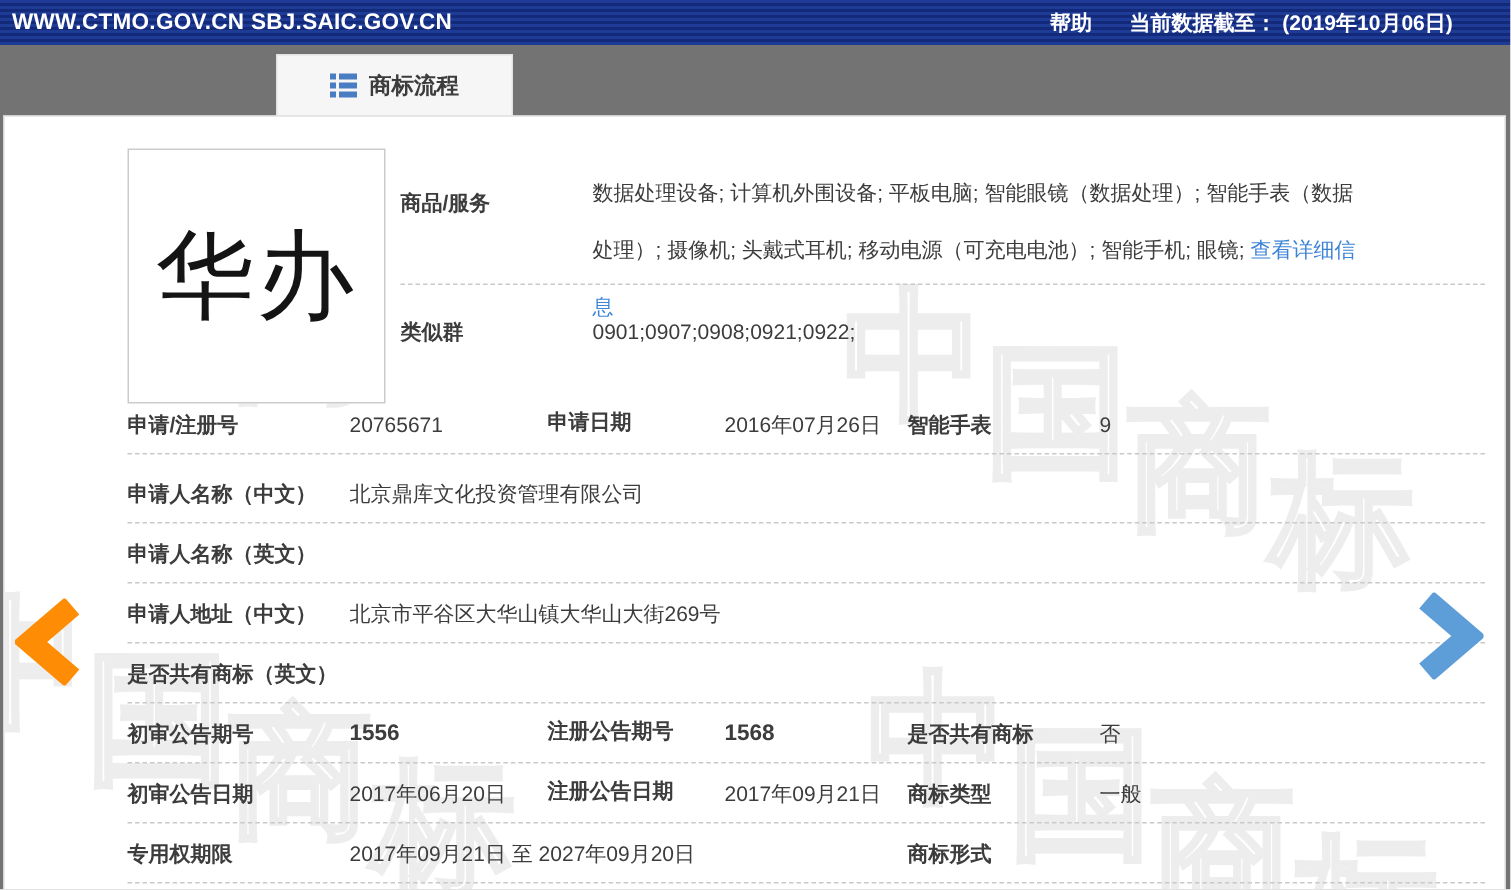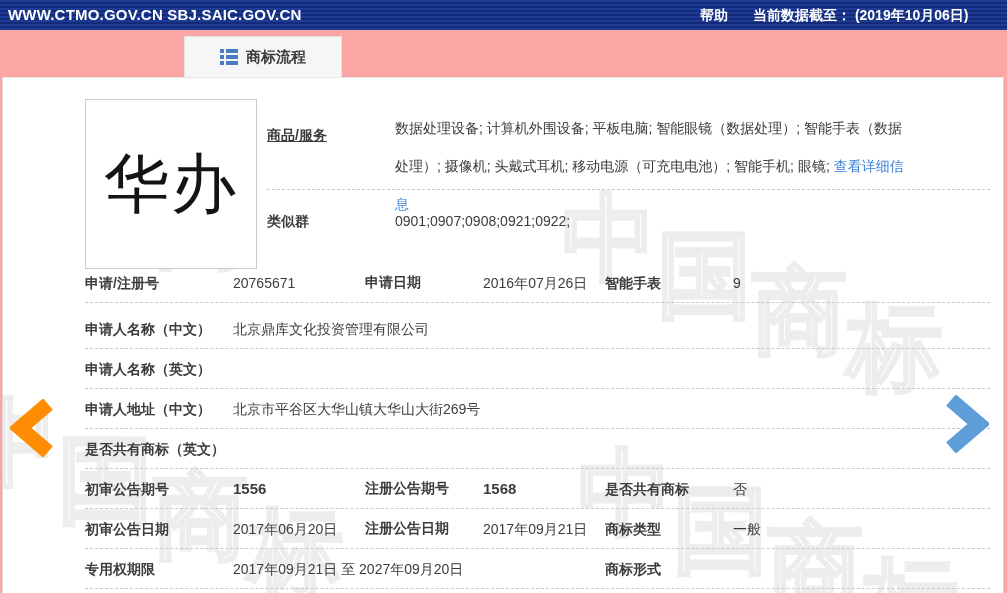--- a/index.html
+++ b/index.html
@@ -1,18 +1,18 @@
 <!DOCTYPE html>
 <html><head>
 <meta charset="utf-8">
 <style>
   * { margin:0; padding:0; box-sizing:border-box; }
   html,body { background:#fff; }
   body { font-family:"Liberation Sans","DejaVu Sans",sans-serif; }
-  #stage { position:relative; width:1007px; height:593px; overflow:hidden; background:#fca5a5; }
+  #stage { position:relative; width:1007px; height:593px; overflow:hidden; background:#737373; }
 
   
   .topbar {
     position:absolute; left:0; top:0; width:1007px; height:30px;
     background:repeating-linear-gradient(180deg,#1e3c96 0px,#1e3c96 2px,#13297a 2px,#13297a 4px);
   }
   .topbar .site-title {
     position:absolute; left:8px; top:0; line-height:30px;
     color:#fff; font-weight:bold; font-size:15px; letter-spacing:.2px;
   }
@@ -71,21 +71,21 @@
   .tm-image {
     position:absolute; left:82px; top:21px; width:172px; height:170px;
     border:1px solid #cbcbcb; background:#fff;
     display:flex; align-items:center; justify-content:center;
   }
   .tm-image .mark { font-size:65px; font-weight:400; color:#141414; letter-spacing:2px; }
 
   .lbl { font-weight:bold; color:#3c3c3c; font-size:14px; }
   .val { color:#3c3c3c; font-size:14px; }
 
-  .goods-label   { position:absolute; left:264px; top:49px;text-decoration:underline;  }
+  .goods-label   { position:absolute; left:264px; top:49px;  }
   .goods-value   { position:absolute; left:392px; top:31px; width:516px; line-height:38px; }
   .goods-value a { color:#3d84d6; text-decoration:none; cursor:pointer; }
   .sep-goods     { position:absolute; left:264px; top:111px; width:723px; border-top:1px dashed #c9c9c9; }
   .group-label   { position:absolute; left:264px; top:135px; }
   .group-value   { position:absolute; left:392px; top:135px; }
 
   .row { position:absolute; left:82px; width:905px; height:40px; border-bottom:1px dashed #c9c9c9; }
   .row > div { position:absolute; top:0; line-height:40px; white-space:nowrap; }
   .c-l1 { left:0;     } .c-v1 { left:148px; }
   .c-l2 { left:280px;font-family:Liberation Mono, monospace; } .c-v2 { left:398px; }

